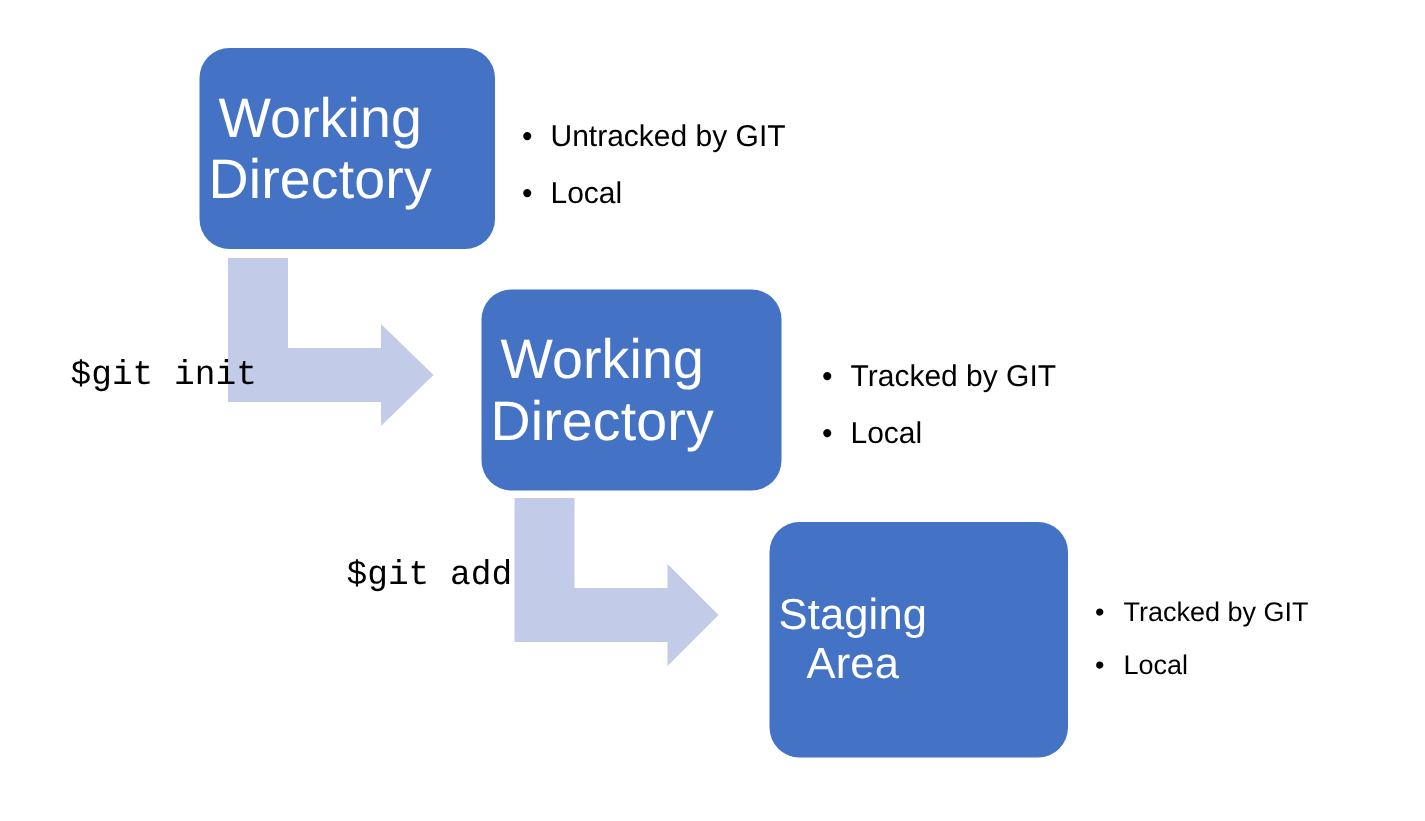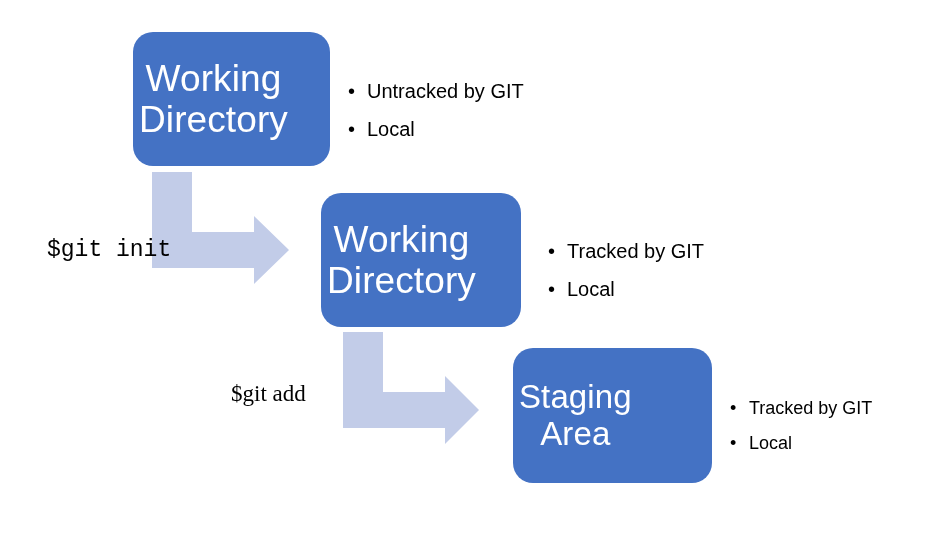--- a/index.html
+++ b/index.html
@@ -40,43 +40,43 @@
     width: 197px; height: 134px;
     font-size: 37px;
   }
   #box-working-tracked {
     left: 321px;  top: 193px;
     width: 200px; height: 134px;
     font-size: 37px;
   }
   #box-staging {
     left: 513px;  top: 348px;
-    width: 199px; height: 135px;
-    font-size: 33px;
+    width: 199px; height: 157px;
+    font-size: 29px;
   }
 
   
   .elbow-arrow {
     position: absolute;
   }
   .elbow-arrow svg { display: block; overflow: visible; }
 
   #arrow-git-init  { left: 150px; top: 166px; width: 142px; height: 122px; }
   #arrow-git-add   { left: 341px; top: 326px; width: 140px; height: 122px; }
 
   
   .cmd-label {
     position: absolute;
     font-family: "Liberation Serif", serif;
     font-size: 23px;
     color: #000000;
     white-space: nowrap;
   }
   #label-git-init { left: 47px;  top: 237px; font-family: Liberation Mono, monospace; }
-  #label-git-add  { left: 231px; top: 381px; }
+  #label-git-add  { left: 231px; top: 370px; font-family: Liberation Mono, monospace; }
 
   
   .bullets {
     position: absolute;
     list-style: none;
     margin: 0;
     padding: 0;
     color: #000000;
   }
   .bullets li {

